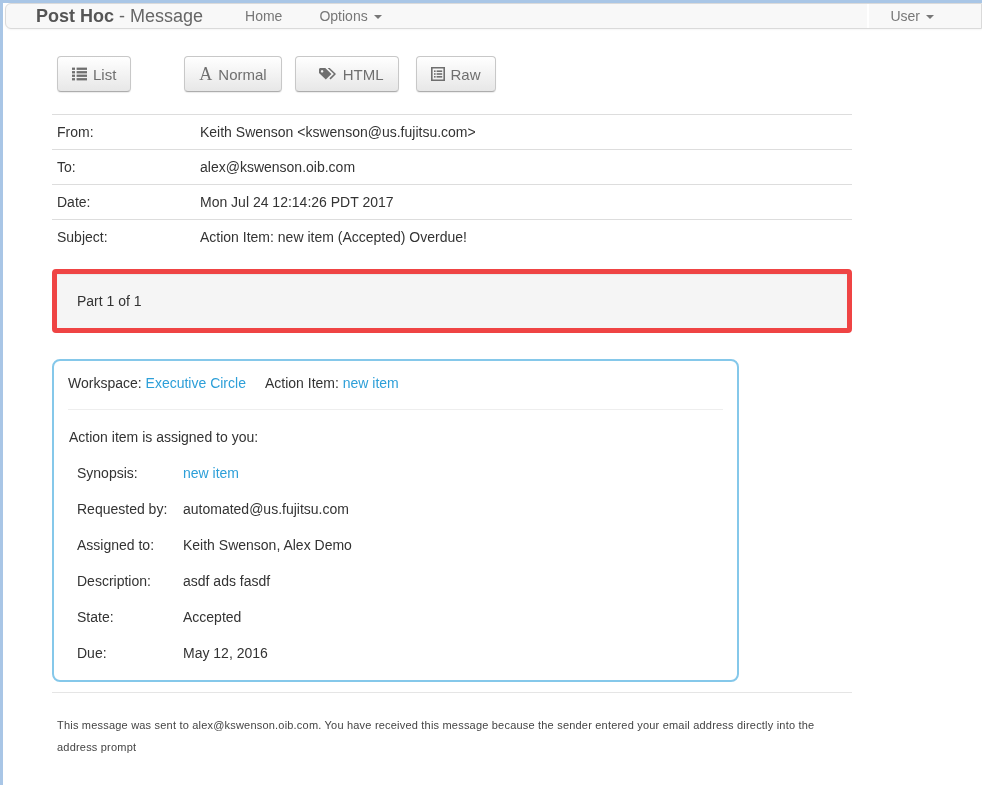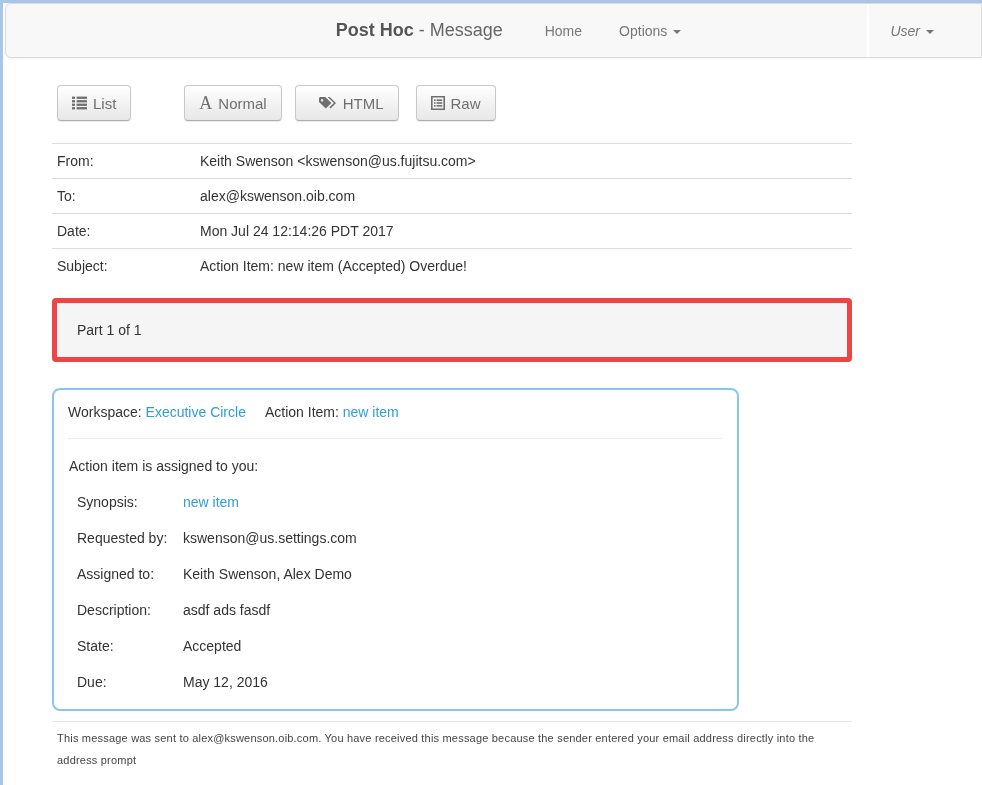--- a/index.html
+++ b/index.html
@@ -11,28 +11,27 @@
     background: #fff;
     border-top: 3px solid var(--frame, #a9c6e6);
     border-left: 3px solid var(--frame, #a9c6e6);
     overflow: hidden;
   }
 
   
   .navbar {
     position: relative;
     margin-left: 2px;
-    height: 55px;
+    height: 26px;
     background: var(--navbar-bg, #f8f8f8);
     border: 1px solid #dadada;
     border-radius: 6px 0 0 6px;
     display: flex;
     align-items: center;
     box-shadow: 0 1px 2px rgba(0,0,0,0.04);
-    justify-content: center;
   }
   .brand {
     margin-left: 30px;
     font-size: 18px;
     color: #666;
     text-decoration: none;
     cursor: pointer;
     white-space: pre;
   }
   .brand b { color: #555; }
@@ -44,21 +43,20 @@
     display: inline-flex;
     align-items: center;
   }
   .nav-home { margin-left: 42px; }
   .nav-options { margin-left: 37px; }
   .nav-right {
     position: absolute;
     right: 0; top: 0; bottom: 0;
     display: flex;
     align-items: center;
-    font-style: italic;
   }
   .nav-divider { width: 2px; height: 100%; background: #ffffff; }
   .nav-user { margin-left: 21px; margin-right: 47px; }
   .caret {
     display: inline-block;
     width: 0; height: 0;
     border-top: 4px solid #777;
     border-left: 4px solid transparent;
     border-right: 4px solid transparent;
     margin-left: 6px;
@@ -132,21 +130,21 @@
     margin: 16px 0 0 0;
   }
   .intro { margin-top: 17px; line-height: 20px; padding-left: 1px; }
   .field-row { margin-top: 16px; line-height: 20px; padding-left: 9px; display: flex; }
   .field-label { width: 106px; flex: none; color: #333; }
   .field-value { color: #333; }
 
   
   hr.footer-sep { border: none; border-top: 1px solid #e5e5e5; margin: 10px 0 0 0; }
   .footer {
-    margin-top: 5px;
+    margin-top: 21px;
     padding-left: 5px;
     font-size: 11px;
     color: #444;
     line-height: 22px;
     letter-spacing: 0.2px;
   }
   .footer .fline { display: block; }
 </style>
 </head>
 <body>
@@ -254,21 +252,21 @@
     </div>
     <hr>
     <p class="intro">Action item is assigned to you:</p>
 
     <div class="field-row">
       <span class="field-label">Synopsis:</span>
       <a class="link">new item</a>
     </div>
     <div class="field-row">
       <span class="field-label">Requested by:</span>
-      <span class="field-value">kswenson@us.settings.com</span>
+      <span class="field-value">automated@us.fujitsu.com</span>
     </div>
     <div class="field-row">
       <span class="field-label">Assigned to:</span>
       <span class="field-value">Keith Swenson, Alex Demo</span>
     </div>
     <div class="field-row">
       <span class="field-label">Description:</span>
       <span class="field-value">asdf ads fasdf</span>
     </div>
     <div class="field-row">

